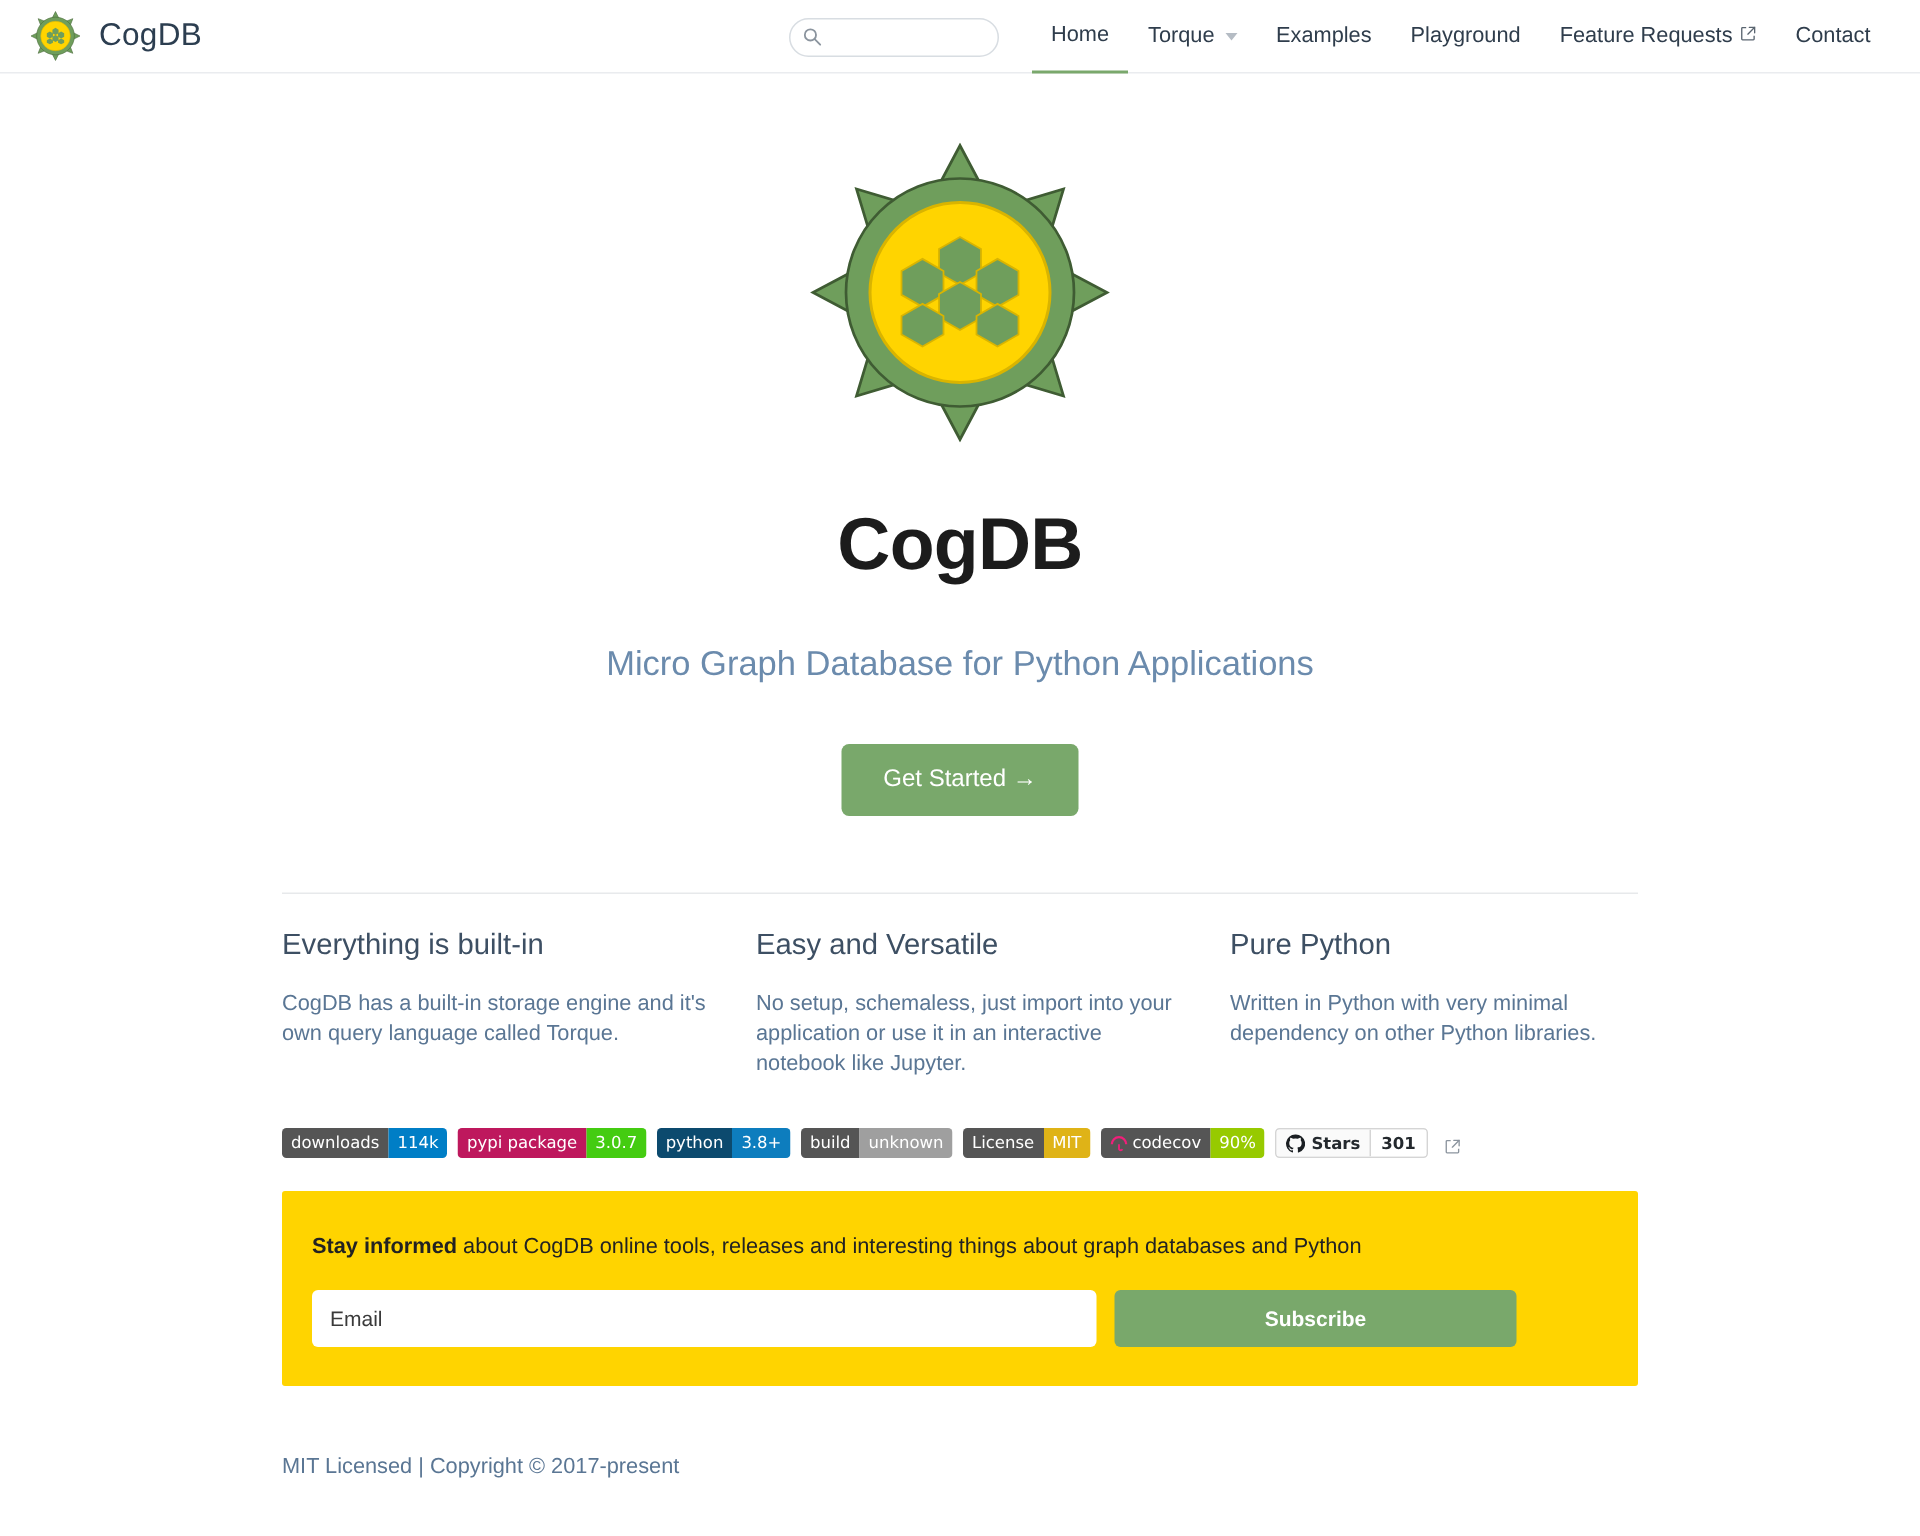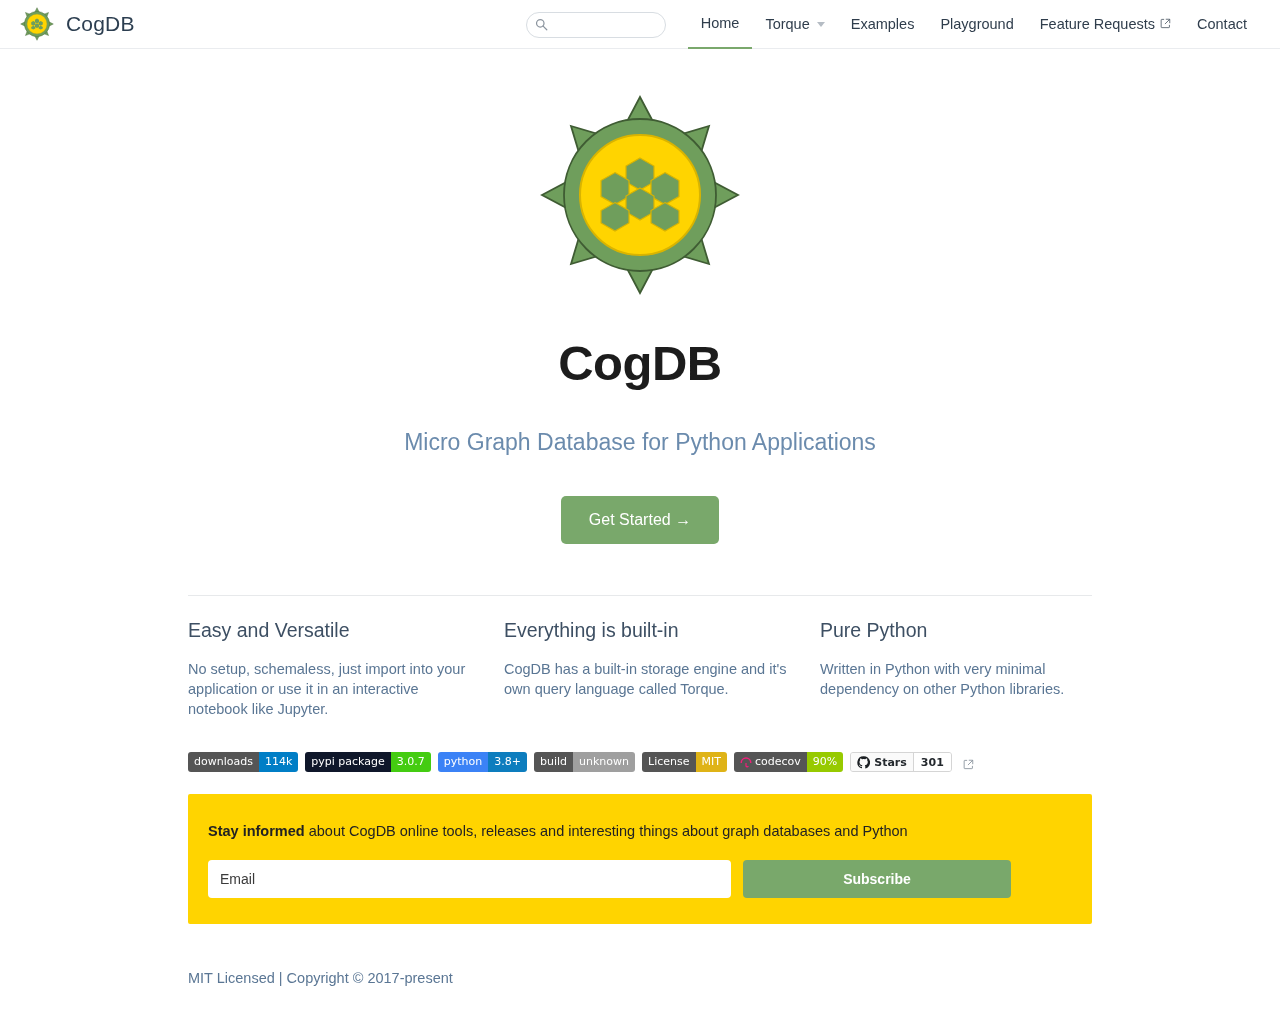--- a/index.html
+++ b/index.html
@@ -375,47 +375,47 @@
   <p class="hero-tagline">Micro Graph Database for Python Applications</p>
   <a class="cta" href="#">Get Started →</a>
 </div>
 
 <div class="wrap">
 
   <hr class="divider">
 
   <div class="features">
     <div class="feature">
+      <h3>Everything is built-in</h3>
+      <p>CogDB has a built-in storage engine and it's own query language called Torque.</p>
+    </div>
+    <div class="feature">
       <h3>Easy and Versatile</h3>
       <p>No setup, schemaless, just import into your application or use it in an interactive notebook like Jupyter.</p>
-    </div>
-    <div class="feature">
-      <h3>Everything is built-in</h3>
-      <p>CogDB has a built-in storage engine and it's own query language called Torque.</p>
     </div>
     <div class="feature">
       <h3>Pure Python</h3>
       <p>Written in Python with very minimal dependency on other Python libraries.</p>
     </div>
   </div>
 
   <div class="badges">
 
     <span class="badge">
       <span class="lbl" style="background: rgb(85, 85, 85);">downloads</span>
       <span class="val" id="v0" style="background: rgb(0, 126, 198);">114k</span>
     </span>
 
     <span class="badge">
-      <span class="lbl" style="background: #0f172a; text-align: center;">pypi package</span>
+      <span class="lbl" style="background: #be185d; text-align: center;">pypi package</span>
       <span class="val" id="v1" style="background: rgb(68, 204, 17);">3.0.7</span>
     </span>
 
     <span class="badge">
-      <span class="lbl" style="background: #3b82f6;">python</span>
+      <span class="lbl" style="background: #0c4a6e;">python</span>
       <span class="val" id="v2" style="background: rgb(13, 125, 190);">3.8+</span>
     </span>
 
     <span class="badge">
       <span class="lbl" style="background: rgb(85, 85, 85);">build</span>
       <span class="val" id="v3" style="background: rgb(159, 159, 159);">unknown</span>
     </span>
 
     <span class="badge">
       <span class="lbl" style="background: rgb(85, 85, 85);">License</span>

